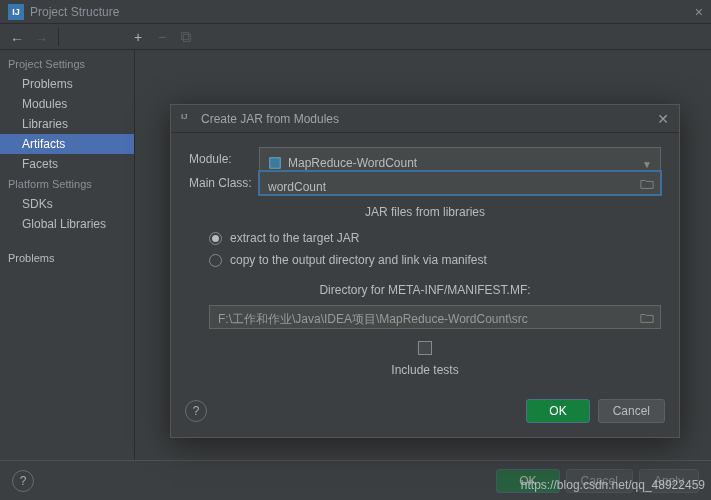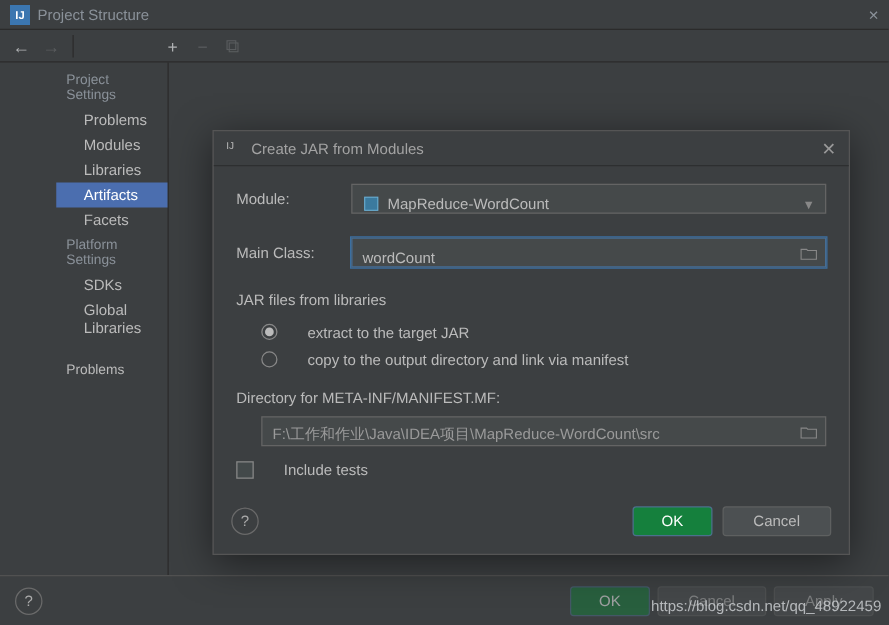--- a/index.html
+++ b/index.html
@@ -44,21 +44,20 @@
     .tool-btn.disabled { color: #5a5d5f; }
     .tool-divider { width: 1px; height: 18px; background: #2b2b2b; margin: 0 4px; }
     .content {
       display: flex;
       height: calc(100% - 24px - 26px - 40px);
     }
     .sidebar {
       width: 135px;
       border-right: 1px solid #2b2b2b;
       padding-top: 4px;
-      padding-left: 45px;
     }
     .sb-header {
       padding: 4px 8px;
       color: #8a9199;
       font-size: 11px;
     }
     .sb-item {
       padding: 3px 8px 3px 22px;
       color: #bbbbbb;
       cursor: pointer;
@@ -91,21 +90,21 @@
     .help-circle {
       width: 22px; height: 22px;
       border: 1px solid #6a6a6a;
       border-radius: 50%;
       display: flex; align-items: center; justify-content: center;
       color: #aaa;
       cursor: pointer;
     }
     .btn {
       height: 24px;
-      padding: 0 24px;
+      padding: 0 14px;
       background: #4c5052;
       border: 1px solid #5e6060;
       color: #bbbbbb;
       display: flex; align-items: center;
       cursor: pointer;
       border-radius: 3px;
     }
     .btn.primary {
       background: #15803d;
       border-color: #4c708c;
@@ -127,22 +126,22 @@
       display: flex; align-items: center;
       padding: 0 10px;
       border-bottom: 1px solid #2d2f30;
     }
     .dlg-title .title { flex: 1; color: #a3a3a3; }
     .dlg-body {
       padding: 14px 18px 12px 18px;
     }
     .form-row {
       display: flex; align-items: center;
-      margin-bottom: 19px;
-      gap: 22px;
+      margin-bottom: 0;
+      gap: 0;
     }
     .form-row label {
       width: 70px;
       color: #bbbbbb;
     }
     .field {
       flex: 1;
       height: 24px;
       background: #45494a;
       border: 1px solid #646464;
@@ -163,44 +162,46 @@
       position: absolute; right: 6px;
       color: #777;
     }
     .module-prefix {
       display: inline-flex; align-items: center;
       margin-right: 6px;
     }
     .section-label {
       color: #bbbbbb;
       margin: 10px 0 8px 0;
+      text-align: center;
     }
     .radio-row {
-      display: flex; align-items: flex-start;
+      display: flex; align-items: center;
       padding: 4px 0 4px 20px;
-      gap: 24px;
+      gap: 8px;
       cursor: pointer;
     }
     .radio {
       width: 13px; height: 13px;
       border: 1px solid #888;
       border-radius: 50%;
       display: flex; align-items: center; justify-content: center;
     }
     .radio.checked::after {
       content: "";
       width: 7px; height: 7px;
       background: #bbbbbb;
       border-radius: 50%;
     }
     .check-row {
       display: flex; align-items: center;
-      gap: 24px;
+      gap: 8px;
       margin-top: 12px;
       cursor: pointer;
+      flex-direction: column;
     }
     .checkbox {
       width: 14px; height: 14px;
       border: 1px solid #888;
       background: #43494a;
     }
     .dlg-footer {
       display: flex; align-items: center;
       padding: 10px 14px 14px 14px;
       gap: 8px;

